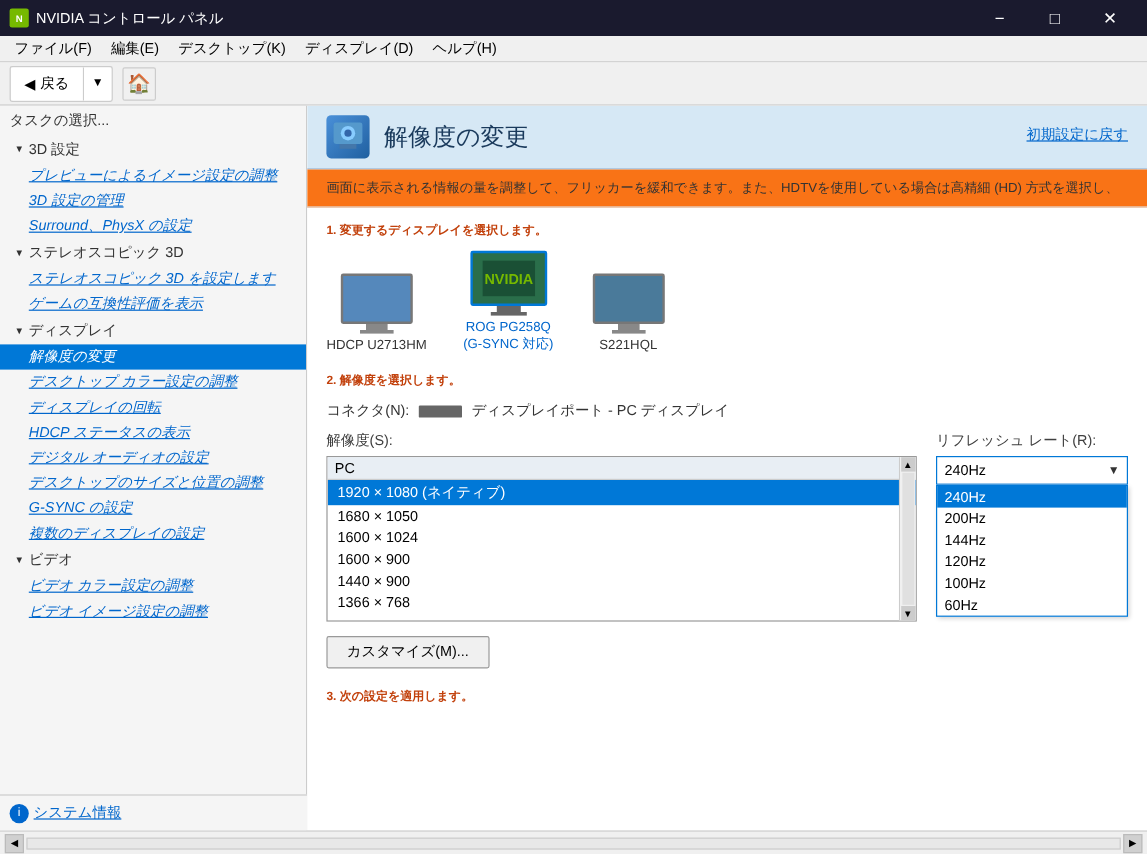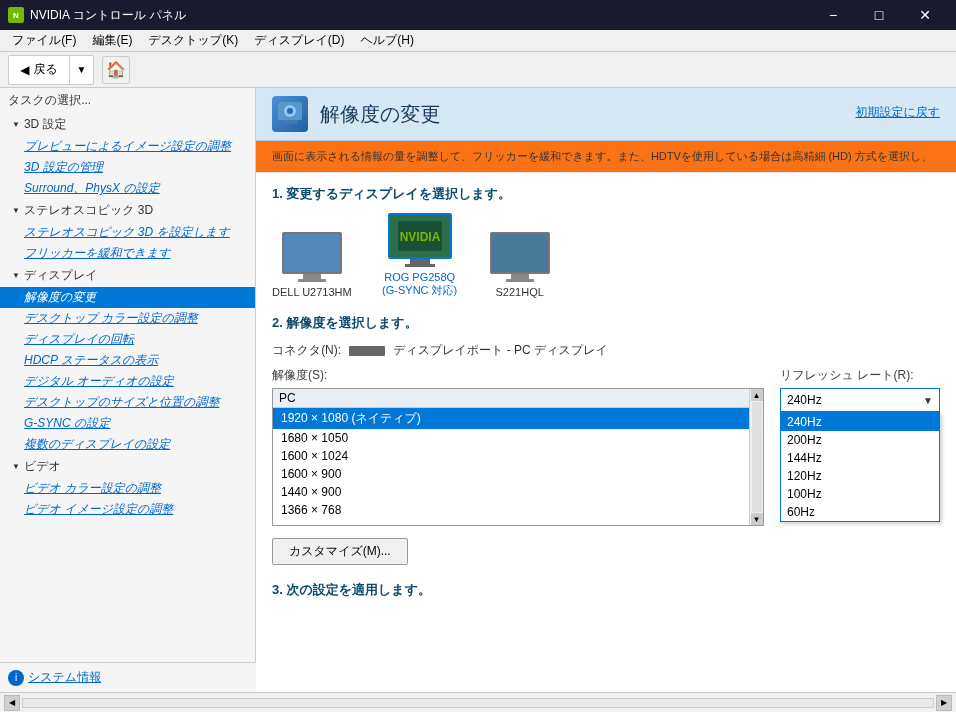--- a/index.html
+++ b/index.html
@@ -113,23 +113,23 @@
       padding: 8px 16px;
       font-size: 11px;
       color: #333;
       background: #f97316;
       border-bottom: 1px solid #e0e0e0;
     }
     .content-body {
       padding: 12px 16px;
     }
     .section-title {
-      font-size: 13px;
+      font-size: 10px;
       font-weight: bold;
-      color: #0c4a6e;
+      color: #c2410c;
       margin-bottom: 10px;
     }
 
     
     .monitors-row {
       display: flex;
       gap: 30px;
       margin-bottom: 16px;
       align-items: flex-end;
     }
@@ -342,21 +342,21 @@
         </div>
         <div class="tree-item indent1">プレビューによるイメージ設定の調整</div>
         <div class="tree-item indent1">3D 設定の管理</div>
         <div class="tree-item indent1">Surround、PhysX の設定</div>
 
         <div class="tree-group-header">
           <span class="triangle">▼</span>
           <span>ステレオスコピック 3D</span>
         </div>
         <div class="tree-item indent1">ステレオスコピック 3D を設定します</div>
-        <div class="tree-item indent1">フリッカーを緩和できます</div>
+        <div class="tree-item indent1">ゲームの互換性評価を表示</div>
 
         <div class="tree-group-header">
           <span class="triangle">▼</span>
           <span>ディスプレイ</span>
         </div>
         <div class="tree-item indent1 selected">解像度の変更</div>
         <div class="tree-item indent1">デスクトップ カラー設定の調整</div>
         <div class="tree-item indent1">ディスプレイの回転</div>
         <div class="tree-item indent1">HDCP ステータスの表示</div>
         <div class="tree-item indent1">デジタル オーディオの設定</div>
@@ -403,21 +403,21 @@
 
         <div class="monitors-row">
 
           <div class="monitor-item">
             <div style="width:64px;display:flex;flex-direction:column;align-items:center;">
               <div class="monitor-screen" style="width:60px;height:42px;background:#5588bb;border:2px solid #777;border-radius:2px;">
               </div>
               <div style="width:18px;height:5px;background:#888;margin-top:0;"></div>
               <div style="width:28px;height:3px;background:#888;"></div>
             </div>
-            <div class="monitor-label">DELL U2713HM</div>
+            <div class="monitor-label">HDCP U2713HM</div>
           </div>
 
           <div class="monitor-item">
             <div style="width:76px;display:flex;flex-direction:column;align-items:center;">
               <div class="monitor-screen active" style="width:64px;height:46px;background:#2a6e4a;border:2px solid #0078d7;border-radius:2px;display:flex;align-items:center;justify-content:center;">
                 <svg width="44" height="30" viewBox="0 0 44 30">
                   <rect width="44" height="30" fill="#1a5035"></rect>
                   <text x="22" y="20" font-size="12" fill="#76b900" text-anchor="middle" font-weight="bold">NVIDIA</text>
                 </svg>
               </div>

